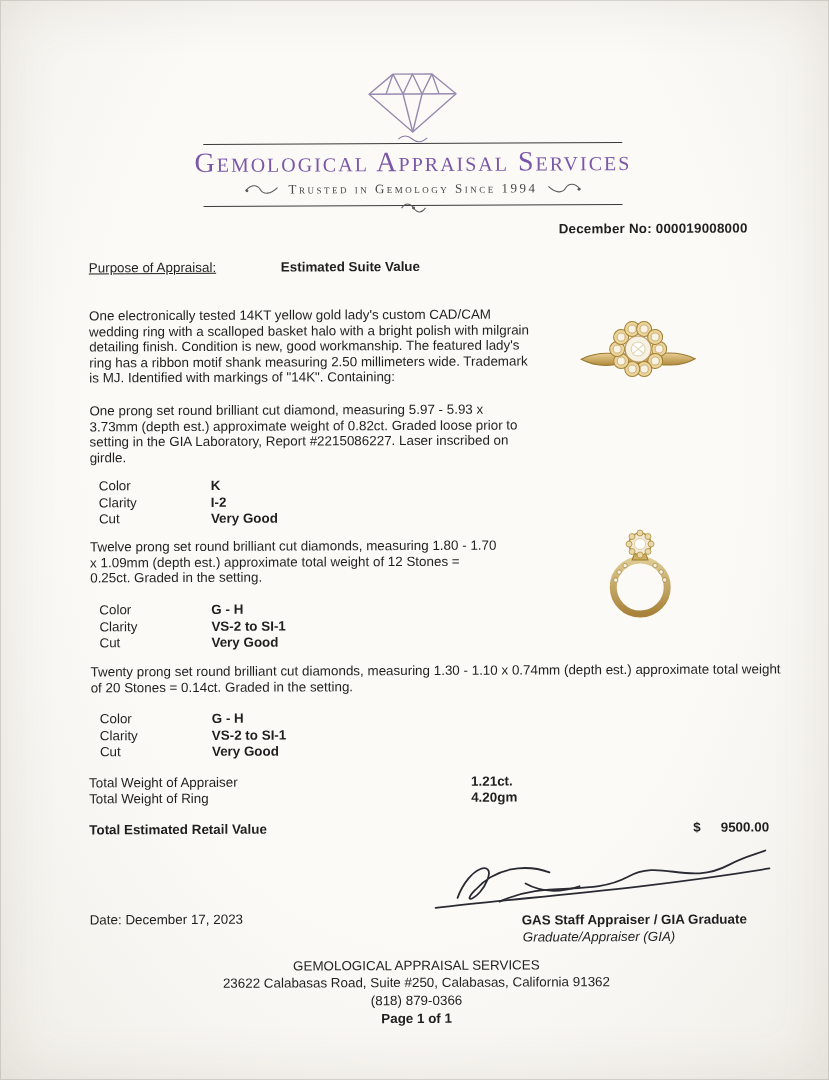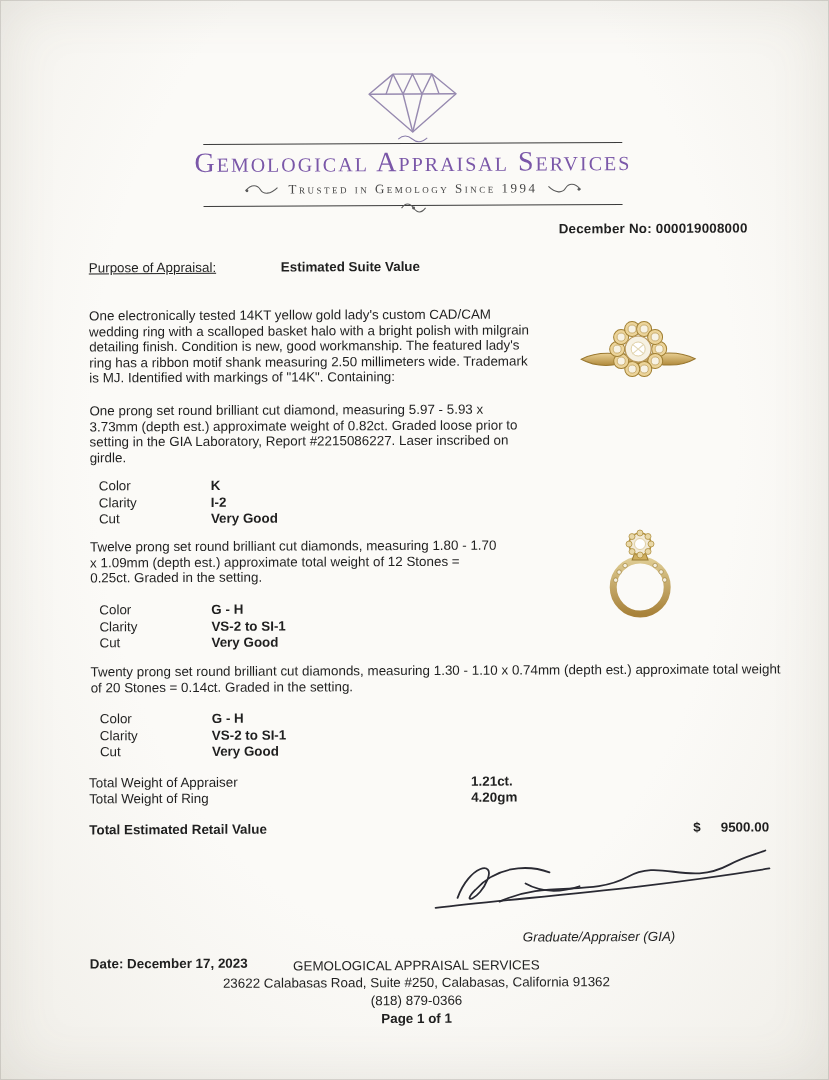--- a/index.html
+++ b/index.html
@@ -77,21 +77,21 @@
   .tot2{top:790px;}
   .tot-value{position:absolute;left:382px;font-weight:bold;}
   .retail-row{left:88px;top:821px;width:700px;font-weight:bold;}
   .retail-money{position:absolute;left:604px;}
   .retail-amount{margin-left:20px;}
 
   
   .signature{left:428px;top:840px;}
   .sig-title{left:520px;top:913px;font-weight:bold;}
   .sig-subtitle{left:521px;top:930px;font-style:italic;}
-  .date-line{left:88px;top:911px;font-weight:bold;margin-top:44px;}
+  .date-line{left:88px;top:911px;font-weight:normal;}
 
   
   .footer{left:0;width:829px;top:957px;text-align:center;line-height:17.3px;}
   .footer-page{font-weight:bold;margin-top:1px;}
 
   svg{display:block;}
 </style>
 </head>
 <body>
 
@@ -302,20 +302,21 @@
       <svg width="345" height="76" viewBox="0 0 345 76">
         <g fill="none" stroke="#2a2a33" stroke-width="1.8" stroke-linecap="round">
           <path d="M28,58 C40,26 66,20 58,40 C50,60 30,66 46,50 C66,28 96,24 120,33"></path>
           <path d="M70,62 C118,40 160,58 198,38 C232,19 258,48 300,26 C315,18 326,16 336,12"></path>
           <path d="M6,68 C90,58 200,52 340,30"></path>
           <path d="M96,44 C110,52 128,54 150,47"></path>
         </g>
       </svg>
     </div>
 
+    <div class="abs sig-title">GAS Staff Appraiser / GIA Graduate</div>
     <div class="abs sig-subtitle">Graduate/Appraiser (GIA)</div>
 
     <div class="abs date-line">
       <span>Date:</span>
       <span>December 17, 2023</span>
     </div>
 
     <div class="abs footer">
       <div>GEMOLOGICAL APPRAISAL SERVICES</div>
       <div>23622 Calabasas Road, Suite #250, Calabasas, California 91362</div>

